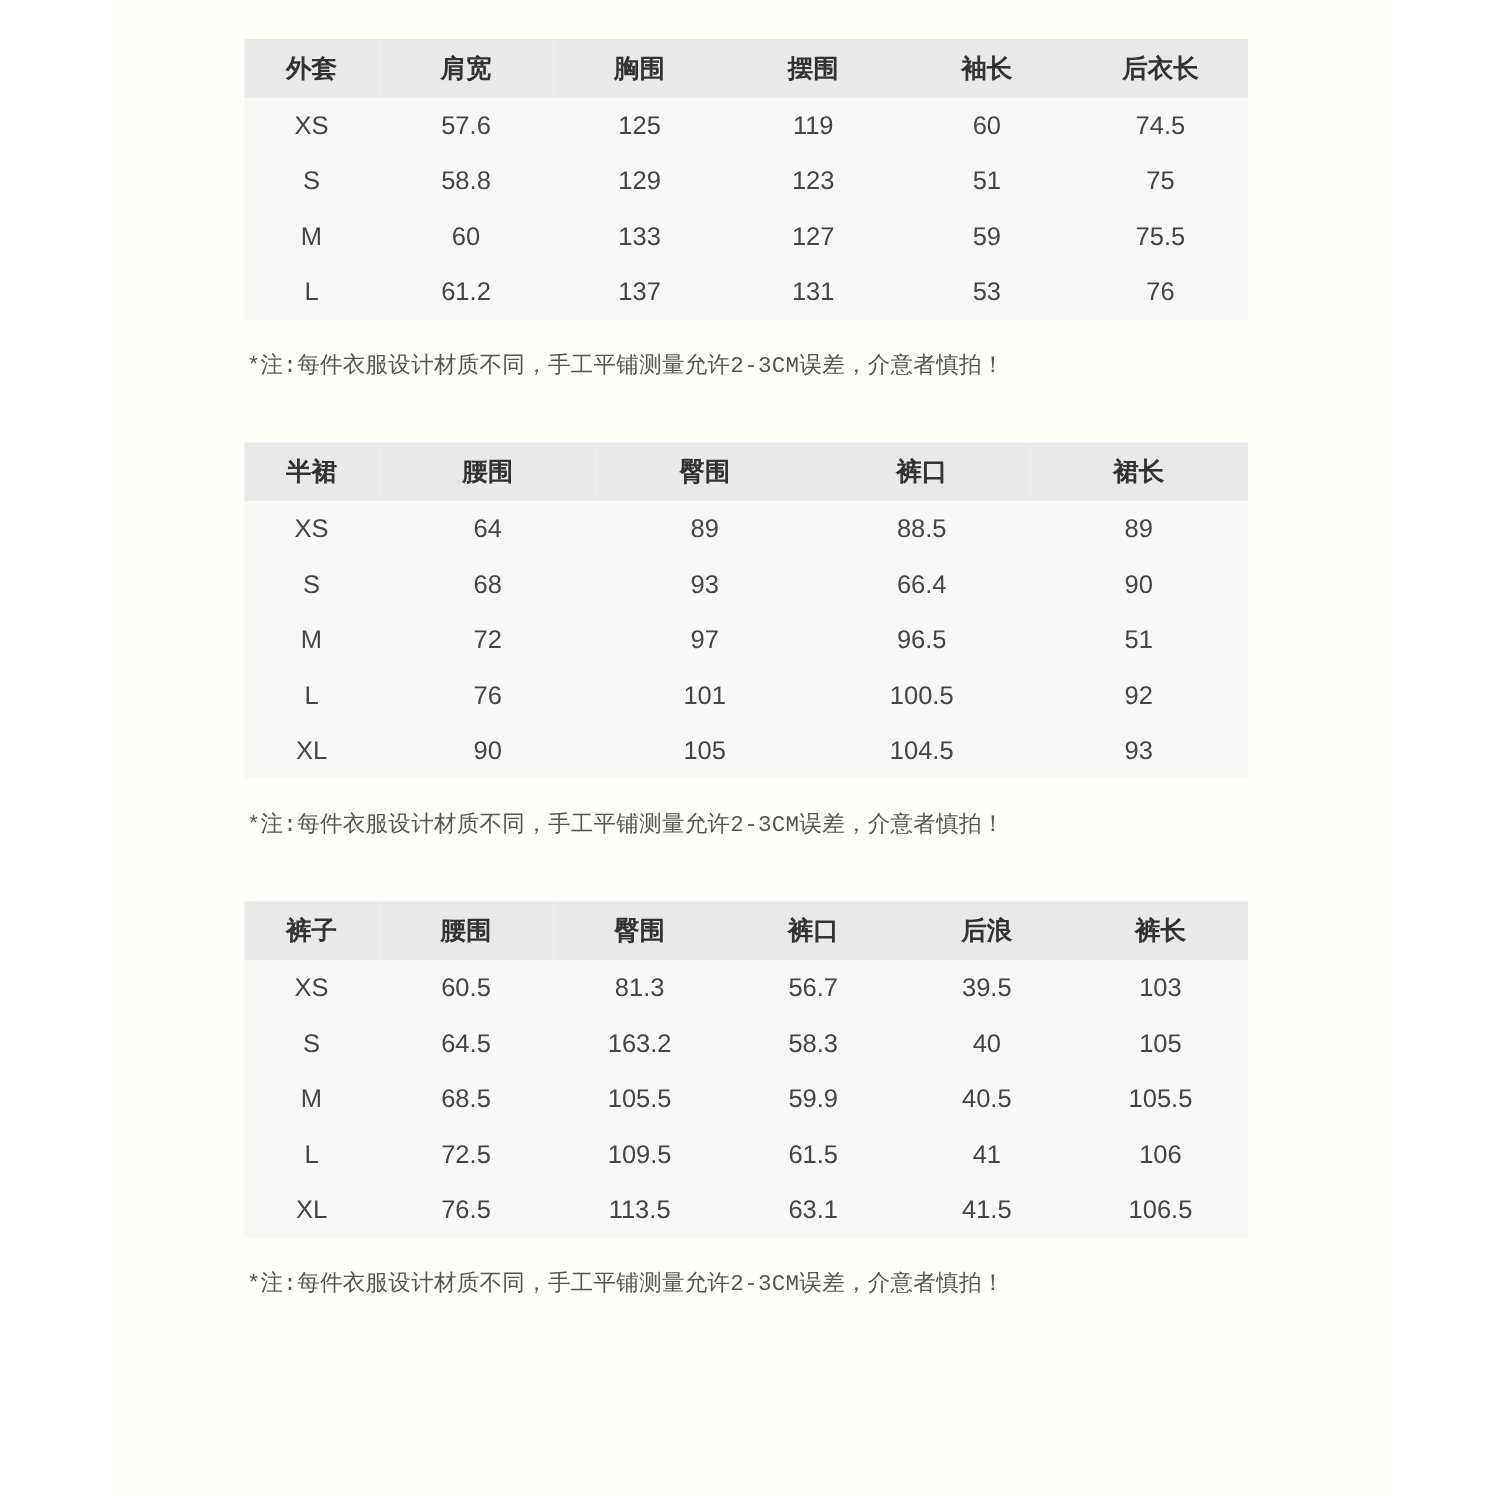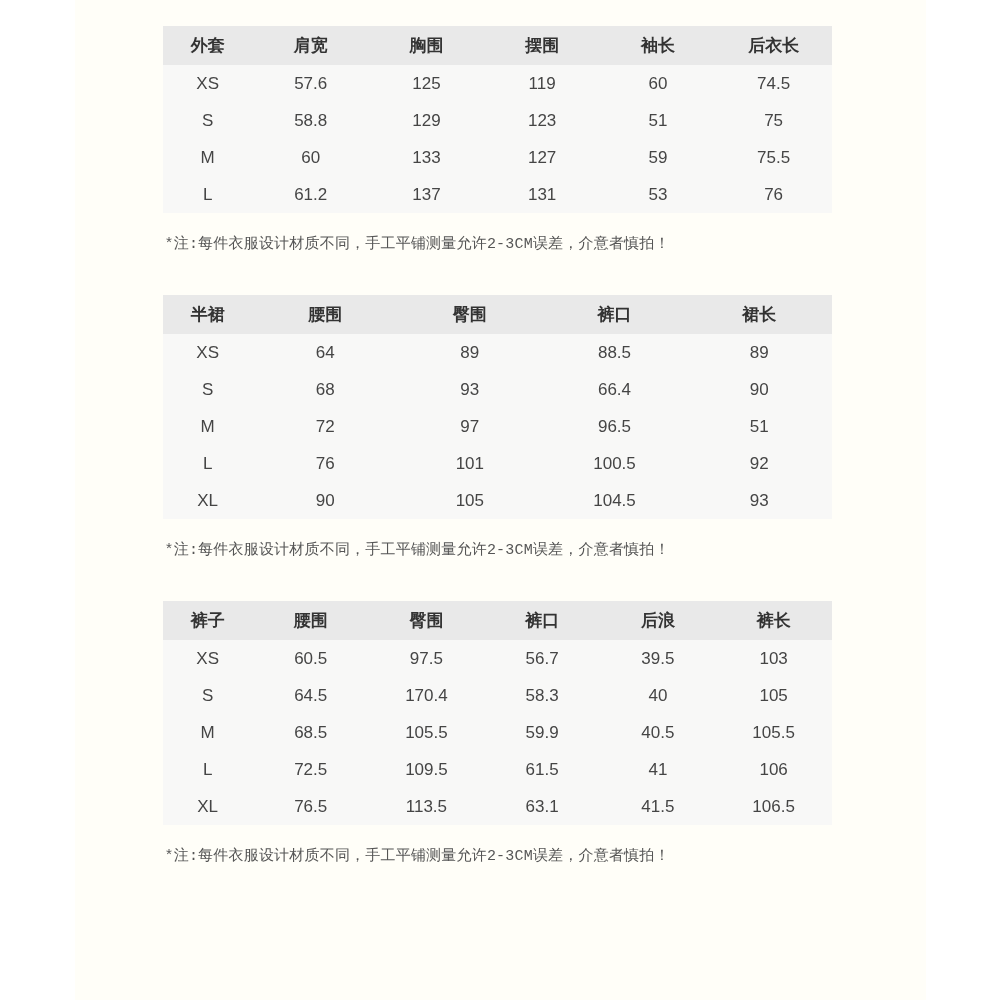--- a/index.html
+++ b/index.html
@@ -192,29 +192,29 @@
               <th>臀围</th>
               <th>裤口</th>
               <th>后浪</th>
               <th>裤长</th>
             </tr>
       </thead>
       <tbody>
             <tr>
               <td>XS</td>
               <td>60.5</td>
-              <td>97.5</td>
+              <td>81.3</td>
               <td>56.7</td>
               <td>39.5</td>
               <td>103</td>
             </tr>
             <tr>
               <td>S</td>
               <td>64.5</td>
-              <td>170.4</td>
+              <td>163.2</td>
               <td>58.3</td>
               <td>40</td>
               <td>105</td>
             </tr>
             <tr>
               <td>M</td>
               <td>68.5</td>
               <td>105.5</td>
               <td>59.9</td>
               <td>40.5</td>

